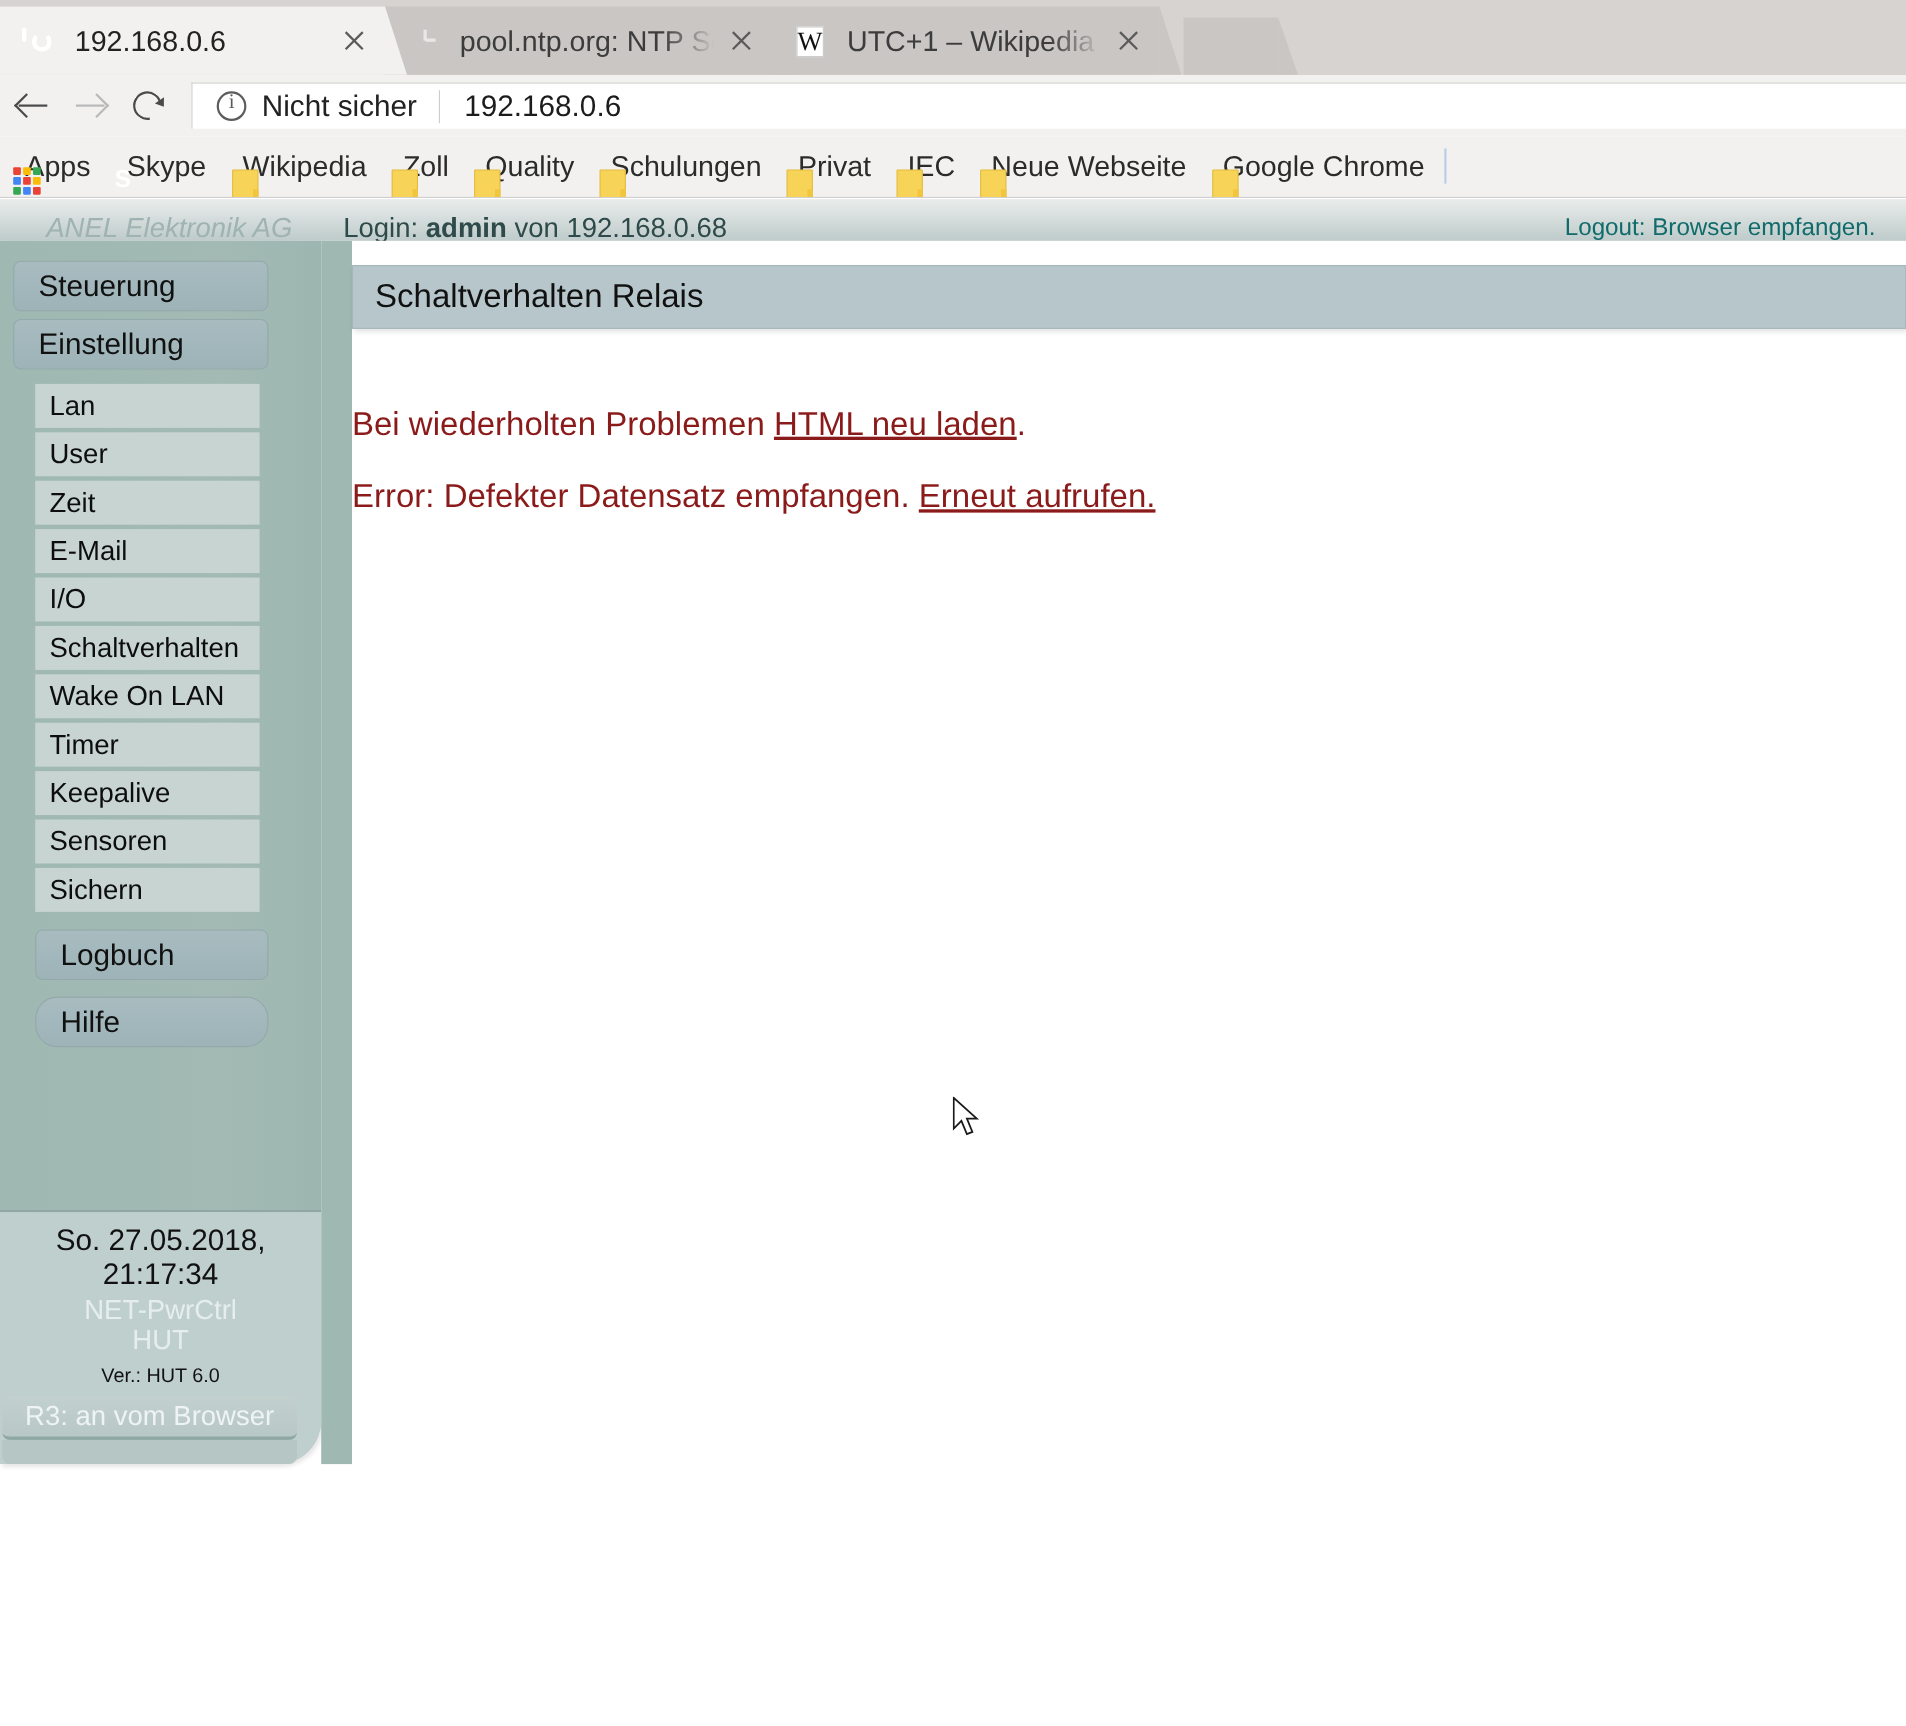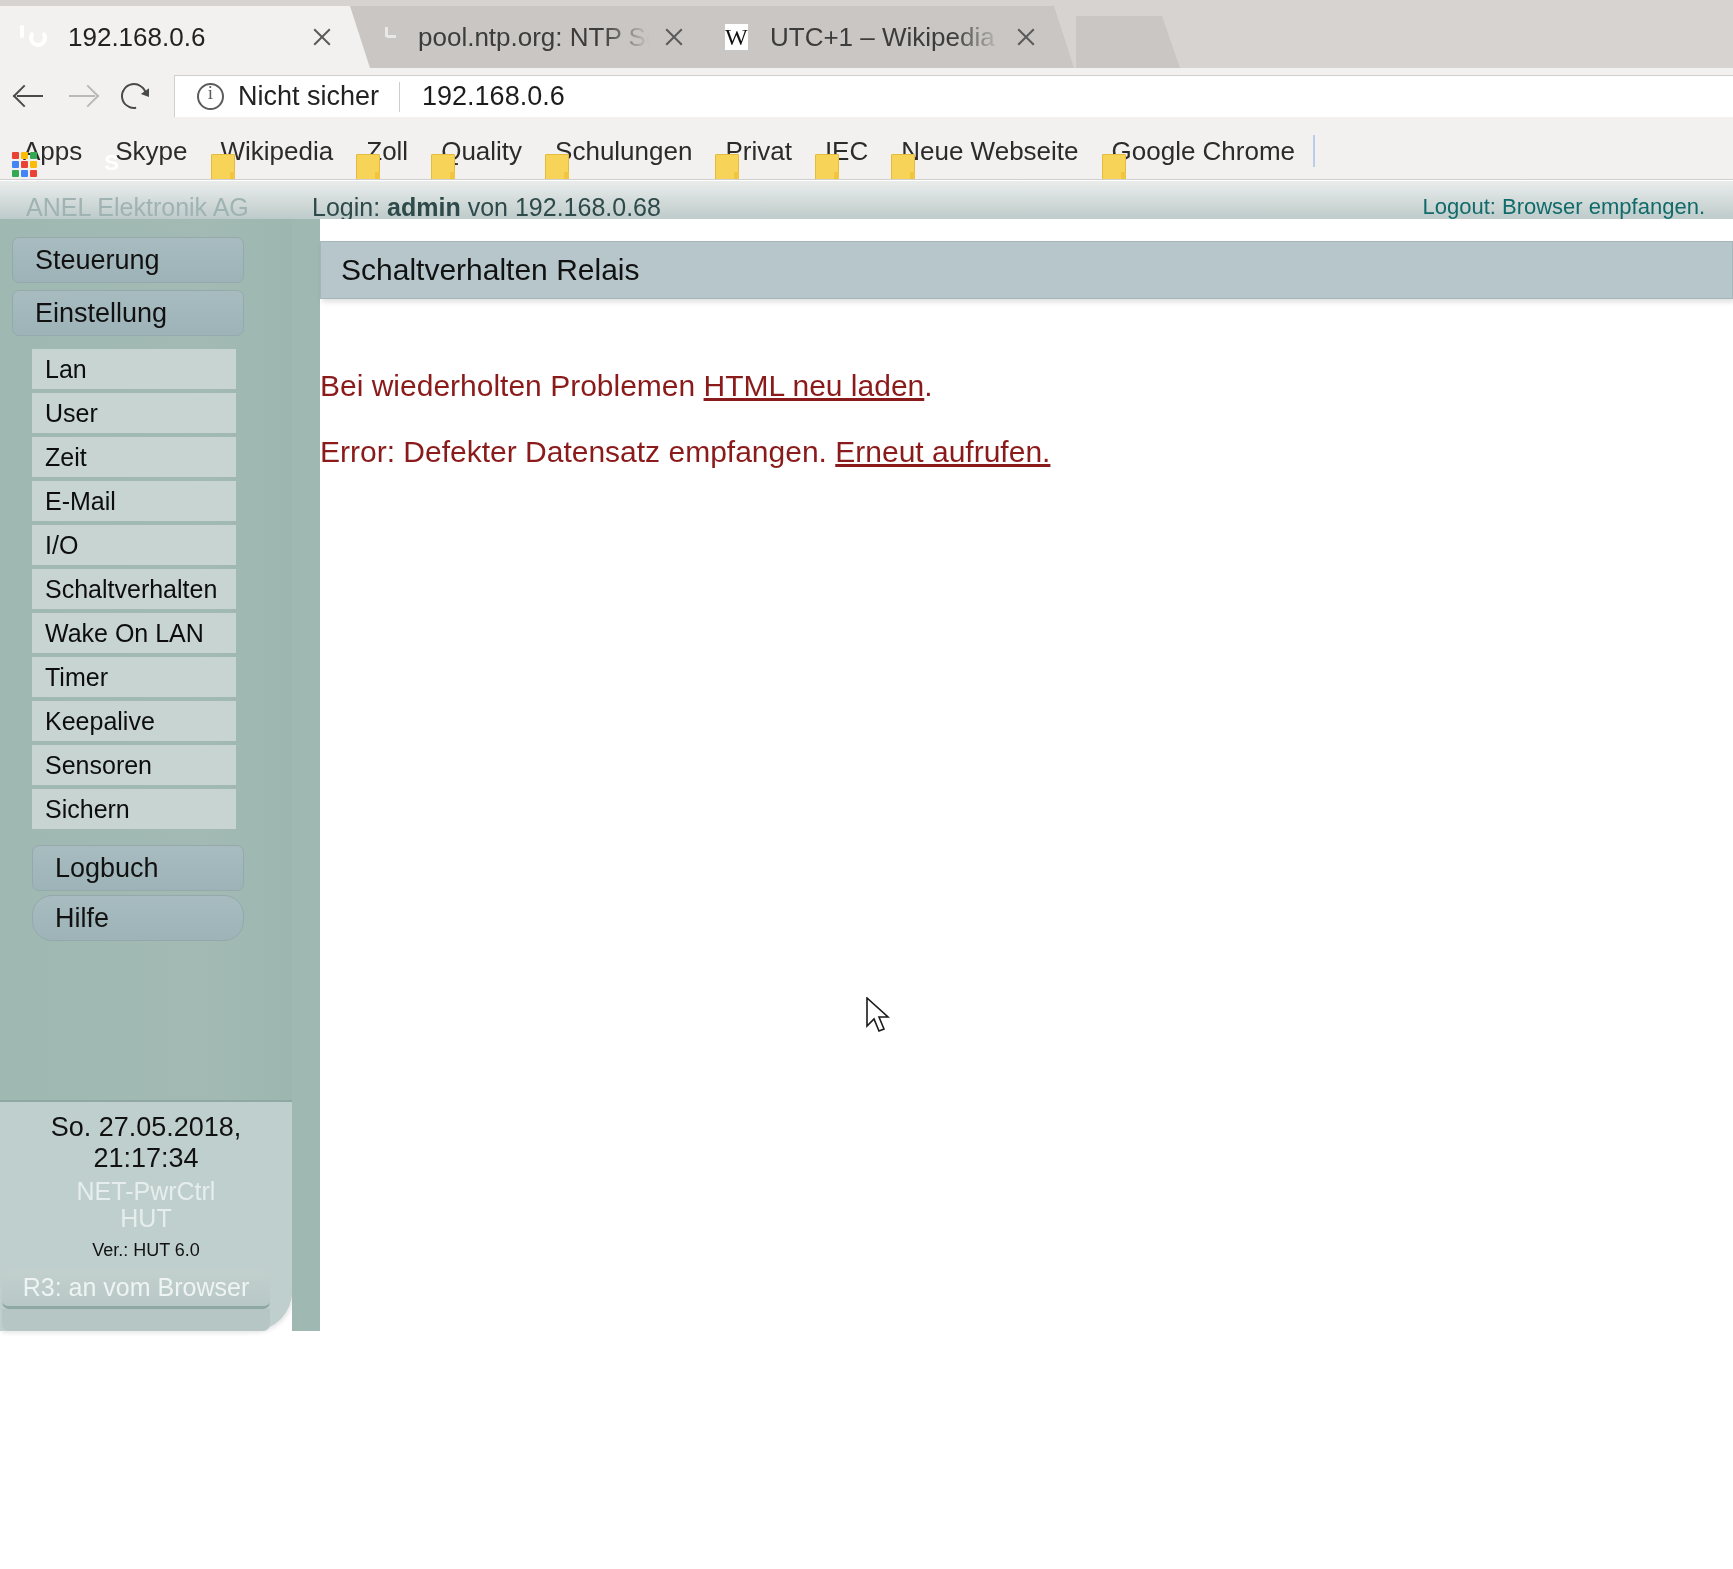--- a/index.html
+++ b/index.html
@@ -263,22 +263,22 @@
     background:#ffffff;
   }
   .anel-header {
     position:relative;
     height:52px;
     background:linear-gradient(to bottom,#e9eceb 0%, #dfe5e4 18%, #c4d0cf 62%, #b3c2c1 100%);
     display:flex; align-items:center;
     font-size:25px;
   }
   .anel-brand {
-    width:288px; padding-left:26px;
-    color:#9fb3b2; font-size:25px;
+    width:288px; padding-left:42px;
+    color:#9fb3b2; font-size:25px;font-style:italic;
   }
   .anel-login { color:#2e4a4a; margin-left:24px; }
   .anel-login b { font-weight:bold; }
   .anel-logout {
     position:absolute; right:28px; top:50%;
     transform:translateY(-50%);
     color:#116b6b; font-size:22px; cursor:pointer;
   }
   .anel-logout .ll { text-decoration:none; }
 
@@ -567,21 +567,21 @@
           </div>
         <div class="sb-sub-btn">
             <span>Sichern</span>
           </div>
       </div>
 
       <div style="margin-top:16px;padding-left:20px;">
         <div class="sb-main-btn">
           <span>Logbuch</span>
         </div>
-        <div class="sb-main-btn" style="margin-top:4px;border-radius:20px;">
+        <div class="sb-main-btn" style="margin-top:15px;border-radius:20px;">
           <span>Hilfe</span>
         </div>
       </div>
 
       <div class="sb-status">
         <div class="sb-time">So. 27.05.2018, 21:17:34</div>
         <div class="sb-dev">
           <div>NET-PwrCtrl</div>
           <div>HUT</div>
         </div>

